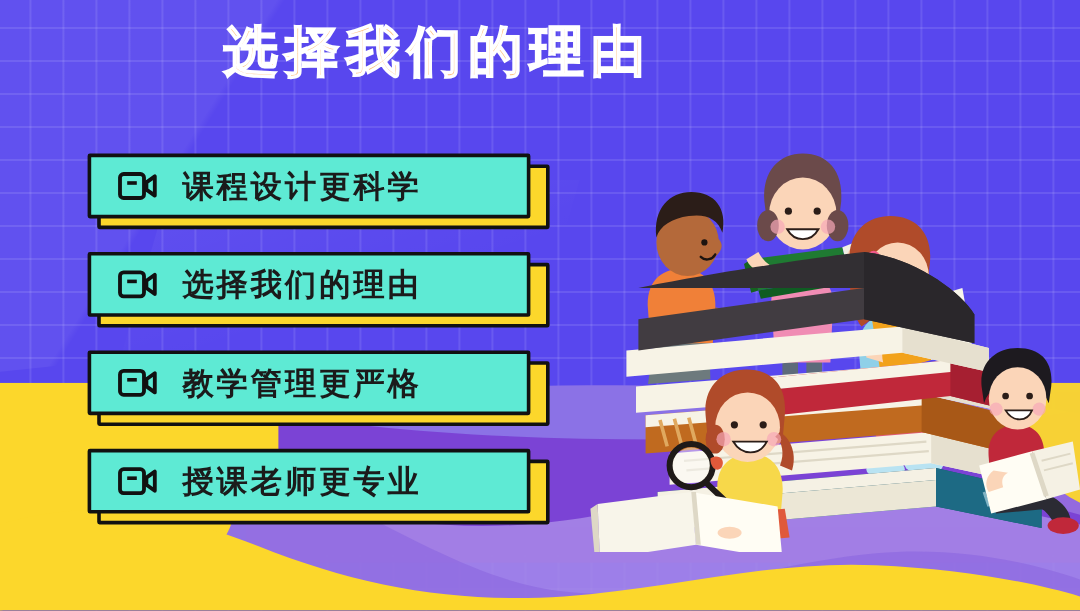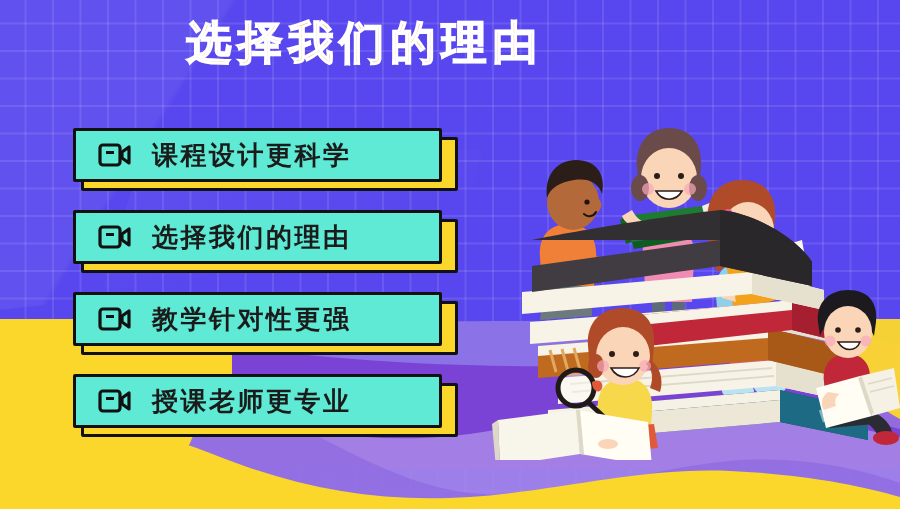--- a/index.html
+++ b/index.html
@@ -250,21 +250,21 @@
     </div>
 
     <div class="card-wrap">
       <div class="card-shadow"></div>
       <div class="card">
         <svg class="cam-icon" viewBox="0 0 34 26">
           <rect x="2" y="3" width="20" height="20" rx="3" fill="none" stroke="#111" stroke-width="3.2"></rect>
           <rect x="8" y="9" width="8" height="3" fill="#111"></rect>
           <path d="M24,10 L31,5 L31,21 L24,16 Z" fill="none" stroke="#111" stroke-width="3.2" stroke-linejoin="round"></path>
         </svg>
-        <span class="card-label">教学针对性更强</span>
+        <span class="card-label">教学管理更严格</span>
       </div>
     </div>
 
     <div class="card-wrap">
       <div class="card-shadow"></div>
       <div class="card">
         <svg class="cam-icon" viewBox="0 0 34 26">
           <rect x="2" y="3" width="20" height="20" rx="3" fill="none" stroke="#111" stroke-width="3.2"></rect>
           <rect x="8" y="9" width="8" height="3" fill="#111"></rect>
           <path d="M24,10 L31,5 L31,21 L24,16 Z" fill="none" stroke="#111" stroke-width="3.2" stroke-linejoin="round"></path>

